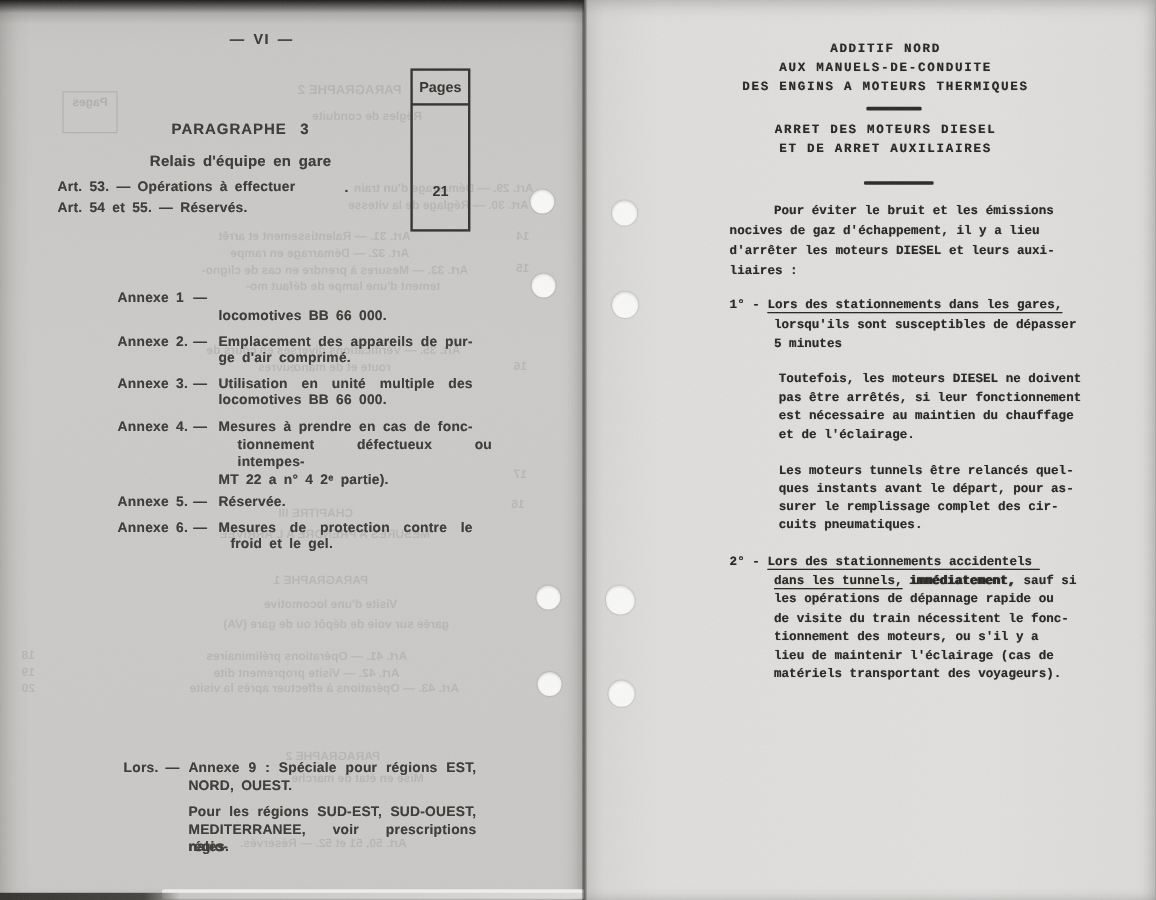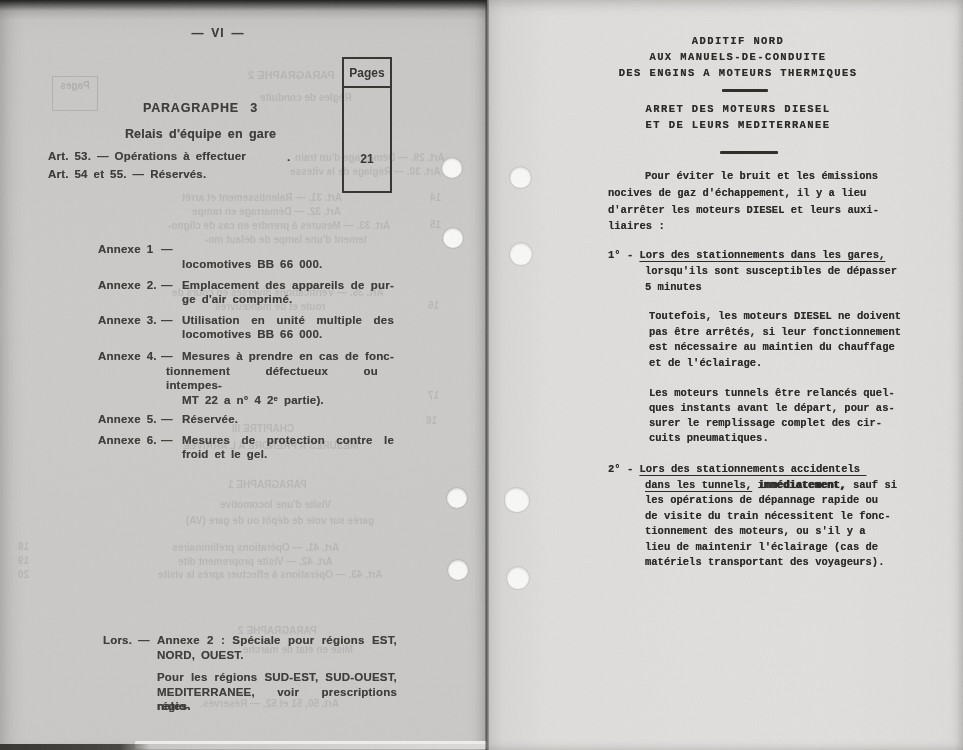--- a/index.html
+++ b/index.html
@@ -121,35 +121,35 @@
     <div class="lp" style="left:182px;top:292px;">ge d'air comprimé.</div>
 
     <div class="lp" style="left:98px;top:312.5px;">Annexe 3.</div>
     <div class="lp" style="left:161px;top:312.5px;">—</div>
     <div class="lp lpw j" style="left:182px;top:312.5px;width:212px;">Utilisation en unité multiple des</div>
     <div class="lp" style="left:182px;top:327px;">locomotives BB 66 000.</div>
 
     <div class="lp" style="left:98px;top:349px;">Annexe 4.</div>
     <div class="lp" style="left:161px;top:349px;">—</div>
     <div class="lp lpw j" style="left:182px;top:349px;width:212px;">Mesures à prendre en cas de fonc-</div>
-    <div class="lp lpw j" style="left:166px;top:363.5px;width:212px;">tionnement défectueux ou intempes-</div>
+    <div class="lp lpw j" style="left:198px;top:363.5px;width:212px;">tionnement défectueux ou intempes-</div>
     <div class="lp" style="left:182px;top:392.5px;">MT 22 a n° 4 2ᵉ partie).</div>
 
     <div class="lp" style="left:98px;top:411.5px;">Annexe 5.</div>
     <div class="lp" style="left:161px;top:411.5px;">—</div>
     <div class="lp" style="left:182px;top:411.5px;">Réservée.</div>
 
     <div class="lp" style="left:98px;top:432.5px;">Annexe 6.</div>
     <div class="lp" style="left:161px;top:432.5px;">—</div>
     <div class="lp lpw j" style="left:182px;top:432.5px;width:212px;">Mesures de protection contre le</div>
-    <div class="lp" style="left:182px;top:447px;text-align:center;">froid et le gel.</div>
+    <div class="lp" style="left:192px;top:447px;text-align:center;">froid et le gel.</div>
 
     <div class="lp" style="left:103px;top:633px;">Lors.</div>
     <div class="lp" style="left:138px;top:633px;">—</div>
-    <div class="lp lpw j" style="left:157px;top:633px;width:240px;">Annexe 2 : Spéciale pour régions EST,</div>
+    <div class="lp lpw j" style="left:157px;top:633px;width:240px;">Annexe 9 : Spéciale pour régions EST,</div>
     <div class="lp" style="left:157px;top:647.5px;">NORD, OUEST.</div>
     <div class="lp lpw j" style="left:157px;top:670px;width:240px;">Pour les régions SUD-EST, SUD-OUEST,</div>
     <div class="lp lpw j" style="left:157px;top:684.5px;width:240px;">MEDITERRANEE, voir prescriptions régio-</div>
     <div class="lp" style="left:157px;top:699px;">nales.</div>
 
     <div class="hole" style="left:442px;top:158px;width:20px;height:20px;"></div>
     <div class="hole" style="left:443px;top:228px;width:20px;height:20px;"></div>
     <div class="hole" style="left:447px;top:488px;width:20px;height:20px;"></div>
     <div class="hole" style="left:448px;top:560px;width:20px;height:20px;"></div>
 
@@ -160,21 +160,21 @@
 
   <div id="rightpage" class="page">
 
     <div class="tp hdr ctr" style="left:91px;top:35px;width:320px;">ADDITIF NORD</div>
     <div class="tp hdr ctr" style="left:91px;top:51px;width:320px;">AUX MANUELS-DE-CONDUITE</div>
     <div class="tp hdr ctr" style="left:91px;top:67px;width:320px;">DES ENGINS A MOTEURS THERMIQUES</div>
 
     <div class="rule" style="left:235px;top:89px;width:46px;"></div>
 
     <div class="tp hdr ctr" style="left:91px;top:103px;width:320px;">ARRET DES MOTEURS DIESEL</div>
-    <div class="tp hdr ctr" style="left:91px;top:119px;width:320px;">ET DE LEURS MEDITERRANEE</div>
+    <div class="tp hdr ctr" style="left:91px;top:119px;width:320px;">ET DE ARRET AUXILIAIRES</div>
 
     <div class="rule" style="left:233px;top:151px;width:58px;"></div>
 
     <div class="tp" style="left:158px;top:170px;">Pour éviter le bruit et les émissions</div>
     <div class="tp" style="left:121px;top:187px;">nocives de gaz d'échappement, il y a lieu</div>
     <div class="tp" style="left:121px;top:203.5px;">d'arrêter les moteurs DIESEL et leurs auxi-</div>
     <div class="tp" style="left:121px;top:220px;">liaires :</div>
 
     <div class="tp" style="left:121px;top:249px;"><span>1° - </span><span class="u">Lors des stationnements dans les gares,</span></div>
     <div class="tp" style="left:158px;top:264.5px;">lorsqu'ils sont susceptibles de dépasser</div>

